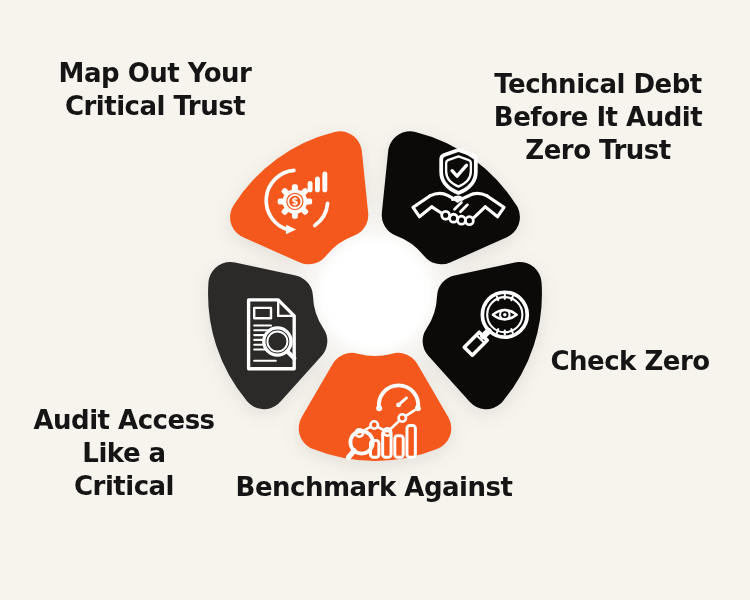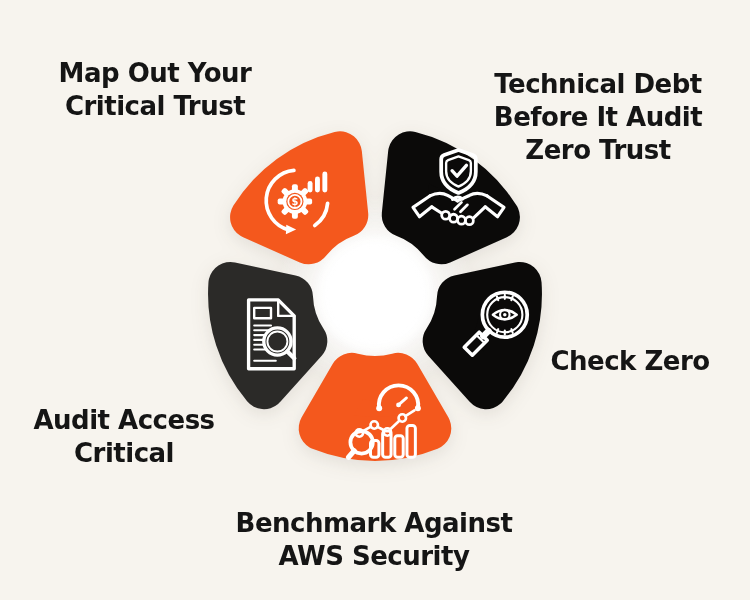--- a/index.html
+++ b/index.html
@@ -16,21 +16,21 @@
   .label{
     position:absolute;transform:translateX(-50%);
     text-align:center;white-space:nowrap;
     font-weight:700;font-size:26px;line-height:33px;letter-spacing:-0.5px;
     color:#151515;
   }
   #label-map-out{left:155px;top:57px;}
   #label-technical-debt{left:598px;top:57px;margin-top:11px;}
   #label-check-visibility{left:630px;top:345px;}
   #label-audit-access{left:124px;top:357px;margin-top:47px;}
-  #label-benchmark{left:374px;top:471px;margin-top:36px;}
+  #label-benchmark{left:374px;top:471px;}
   .ic-line{stroke:#FFFFFF;fill:none;stroke-linecap:round;stroke-linejoin:round;}
 </style>
 </head>
 <body>
 
 <div class="stage">
 
   <svg class="flower" width="750" height="600" viewBox="0 0 750 600">
     <defs>
       <radialGradient id="gGlow">
@@ -178,21 +178,21 @@
     <div>Before It Audit</div>
     <div>Zero Trust</div>
   </div>
 
   <div class="label" id="label-check-visibility">
     <div>Check Zero</div>
   </div>
 
   <div class="label" id="label-benchmark">
     <div>Benchmark Against</div>
-    <div>AWS Security</div>
   </div>
 
   <div class="label" id="label-audit-access">
     <div>Audit Access</div>
+    <div>Like a</div>
     <div>Critical</div>
   </div>
 
 </div>
 
 </body></html>

